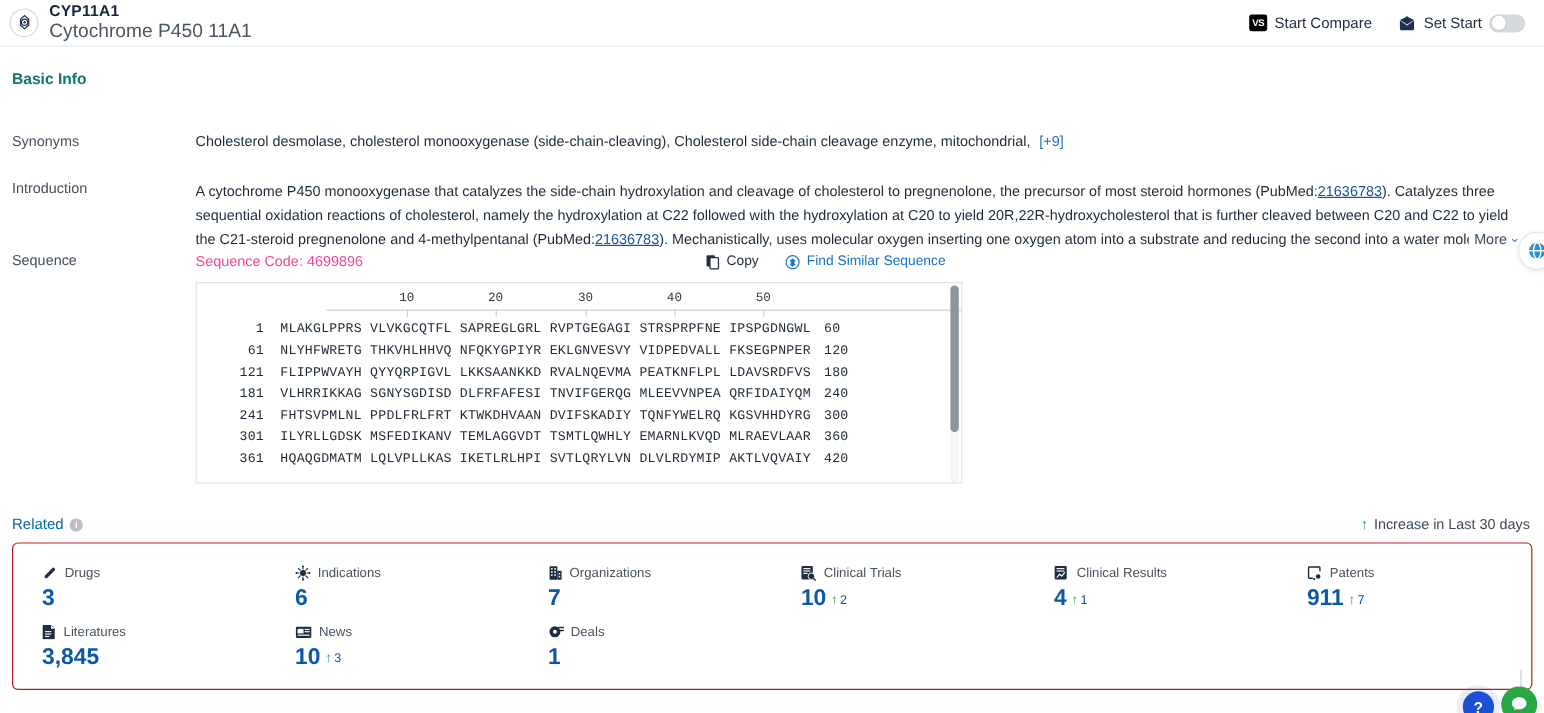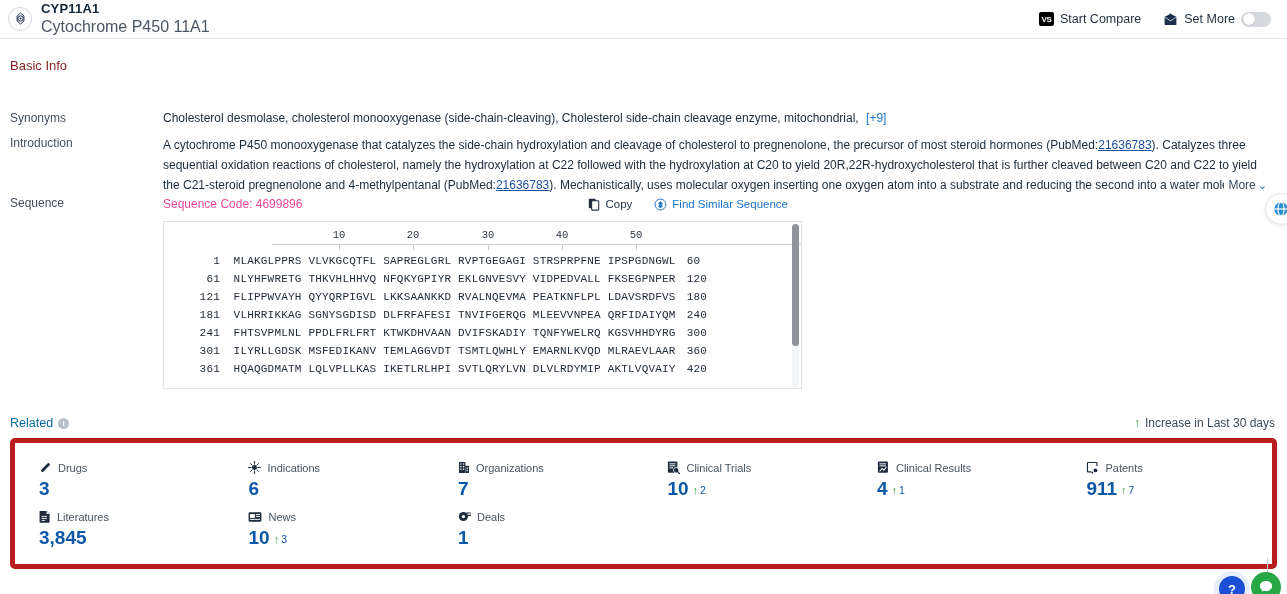--- a/index.html
+++ b/index.html
@@ -57,38 +57,38 @@
     content: ""; position: absolute;
     left: 1.5px; top: 1.5px;
     width: 12px; height: 12px; border-radius: 50%;
     background: #fff;
     box-shadow: 0 0 1px rgba(0,0,0,.35);
   }
 
   
   .content { padding: 0 10px; position: relative; }
   .section-title {
-    font-size: 13px; font-weight: normal; color: #7f1d1d;
+    font-size: 13px; font-weight: bold; color: #0f766e;
     padding-top: 19px; padding-bottom: 0;
   }
 
   .row { display: flex; font-size: 12px; }
   .row-label {
     width: 153px; flex: none;
     color: #44505d; font-size: 12px;
     padding-top: 1px;
   }
   .row-body { flex: 1; color: #1c2b3a; }
 
   .syn-row { margin-top: 37px; }
   .syn-text { line-height: 1.45; font-size: 12px; }
   .link { color: #1a73c7; text-decoration: none; cursor: pointer; }
   .link-u { color: #1a4f9c; text-decoration: underline; cursor: pointer; }
 
-  .intro-row { margin-top: 8px; justify-content: flex-end; }
+  .intro-row { margin-top: 22px; justify-content: flex-end; }
   .intro-text {
     font-size: 12px; line-height: 20px;
     max-height: 60px; overflow: hidden;
     position: relative;
     padding-right: 2px;
   }
   .more-link {
     position: absolute; right: 10px; bottom: 0;
     background: #fff; padding-left: 4px;
     color: #3b4a5c; font-size: 12px; cursor: pointer;
@@ -173,21 +173,21 @@
     margin-left: 5px; cursor: pointer;
   }
   .legend {
     margin-left: auto; display: flex; align-items: center; gap: 5px;
     font-size: 12px; color: #3d4a58;
   }
   .arrow-up { color: #2f9e44; font-size: 12px; font-weight: bold; }
 
   .related-card {
     margin-top: 8px;
-    border: 5px solid #b91c1c; border-radius: 5px;
+    border: 1px solid #b91c1c; border-radius: 5px;
     background: #fff;
     padding: 13px 0 10px 0;
     text-align: right;
   }
   .tile-grid { display: flex; flex-wrap: wrap; }
   .tile {
     width: 16.666%;
     padding: 4px 0 6px 24px;
     position: relative;
     cursor: pointer;
@@ -246,21 +246,21 @@
       <span>Start Compare</span>
     </div>
     <div class="hdr-action">
       <span style="display:flex;">
         <svg width="15" height="13" viewBox="0 0 24 22" fill="#1e3050">
           <path d="M2 7 L12 14 L22 7 V19 a1.5 1.5 0 0 1-1.5 1.5 H3.5 A1.5 1.5 0 0 1 2 19 Z"></path>
           <path d="M2 6.2 L12 1.5 L22 6.2 L12 12.6 Z" fill="#1e3050"></path>
           <path d="M12 0.5 L15.2 3.6 H8.8 Z" fill="#1e3050"></path>
         </svg>
       </span>
-      <span>Set More</span>
+      <span>Set Start</span>
       <span class="toggle"></span>
     </div>
   </div>
 </div>
 
 <div class="content">
 
   <div class="section-title">Basic Info</div>
 
   <div class="row syn-row">

